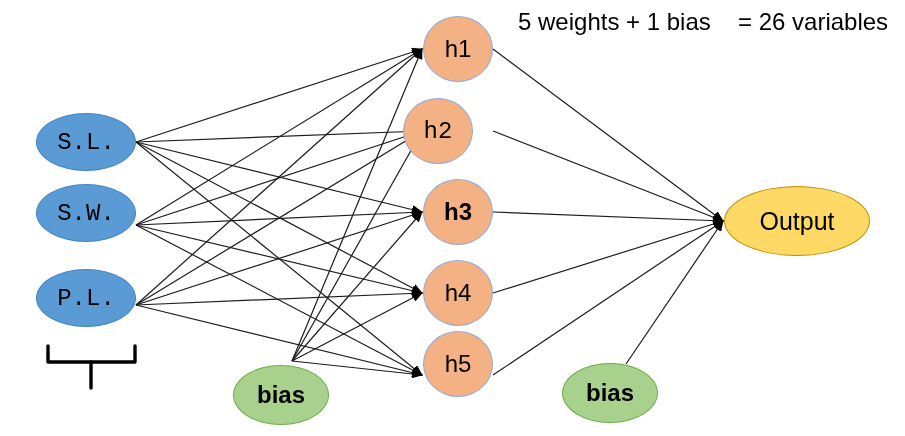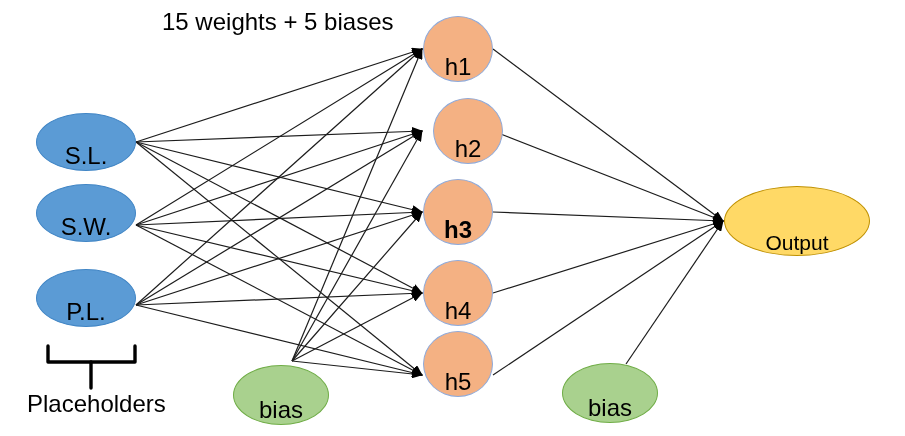--- a/index.html
+++ b/index.html
@@ -11,29 +11,29 @@
     overflow:hidden;
   }
   #edges{
     position:absolute;left:0;top:0;width:905px;height:436px;
     pointer-events:none;
   }
   #edges line{stroke:var(--c-edge,#1a1a1a);stroke-width:1.2;}
   .brace-path{fill:none;stroke:var(--c-text,#000);stroke-width:3.4;stroke-linejoin:round;stroke-linecap:round;}
   .node{
     position:absolute;border-radius:50%;
-    display:flex;align-items:flex-end;justify-content:center;
+    display:flex;align-items:center;justify-content:center;
     box-sizing:border-box;
     font-size:24px;color:var(--c-text,#000);
     white-space:nowrap;
   }
-  .node-input{background:var(--c-input,#5B9BD5);border:1.5px solid var(--c-input-border,#41719C);}
+  .node-input{background:var(--c-input,#5B9BD5);border:1.5px solid var(--c-input-border,#41719C);font-family:Liberation Mono, monospace;}
   .node-hidden{background:var(--c-hidden,#F4B183);border:1.5px solid var(--c-hidden-border,#8EAADB);}
-  .node-bias{background:var(--c-bias,#A9D18E);border:1.5px solid var(--c-bias-border,#70AD47);}
-  .node-output{background:var(--c-output,#FFD966);border:1.5px solid var(--c-output-border,#BF9000);font-size:21px;}
+  .node-bias{background:var(--c-bias,#A9D18E);border:1.5px solid var(--c-bias-border,#70AD47);font-weight:bold;}
+  .node-output{background:var(--c-output,#FFD966);border:1.5px solid var(--c-output-border,#BF9000);font-size:25px;}
   .layer-label{
     position:absolute;font-size:24px;color:var(--c-text,#000);
     white-space:nowrap;line-height:1.15;
   }
 </style>
 </head>
 <body>
 
 <div class="stage">
 
@@ -83,21 +83,21 @@
       </div>
       <div class="node node-input" style="left: 36px; top: 184px; width: 100px; height: 58px;">
         <span>S.W.</span>
       </div>
       <div class="node node-input" style="left: 36px; top: 269px; width: 100px; height: 58px;">
         <span>P.L.</span>
       </div>
       <div class="node node-hidden" style="left: 423px; top: 16px; width: 70px; height: 66px;">
         <span>h1</span>
       </div>
-      <div class="node node-hidden" style="left: 433px; top: 98px; width: 70px; height: 66px;">
+      <div class="node node-hidden" style="left: 403px; top: 98px; width: 70px; height: 66px; font-family: Liberation Mono, monospace;">
         <span>h2</span>
       </div>
       <div class="node node-hidden" style="left: 423px; top: 179px; width: 70px; height: 66px; font-weight: bold;">
         <span>h3</span>
       </div>
       <div class="node node-hidden" style="left: 423px; top: 260px; width: 70px; height: 66px;">
         <span>h4</span>
       </div>
       <div class="node node-hidden" style="left: 423px; top: 331px; width: 70px; height: 66px;">
         <span>h5</span>
@@ -106,19 +106,19 @@
         <span>bias</span>
       </div>
       <div class="node node-bias" style="left: 562px; top: 363px; width: 96px; height: 60px;">
         <span>bias</span>
       </div>
       <div class="node node-output" style="left: 724px; top: 186px; width: 146px; height: 70px;">
         <span>Output</span>
       </div>
     </div>
 
-  <div class="layer-label" style="left:162px;top:8px">15 weights + 5 biases</div>
 
+  <div class="layer-label" style="left:518px;top:8px">5 weights + 1 bias</div>
 
+  <div class="layer-label" style="left:738px;top:8px">= 26 variables</div>
 
-  <div class="layer-label" style="left:27px;top:390px">Placeholders</div>
 
 </div>
 
 </body></html>

